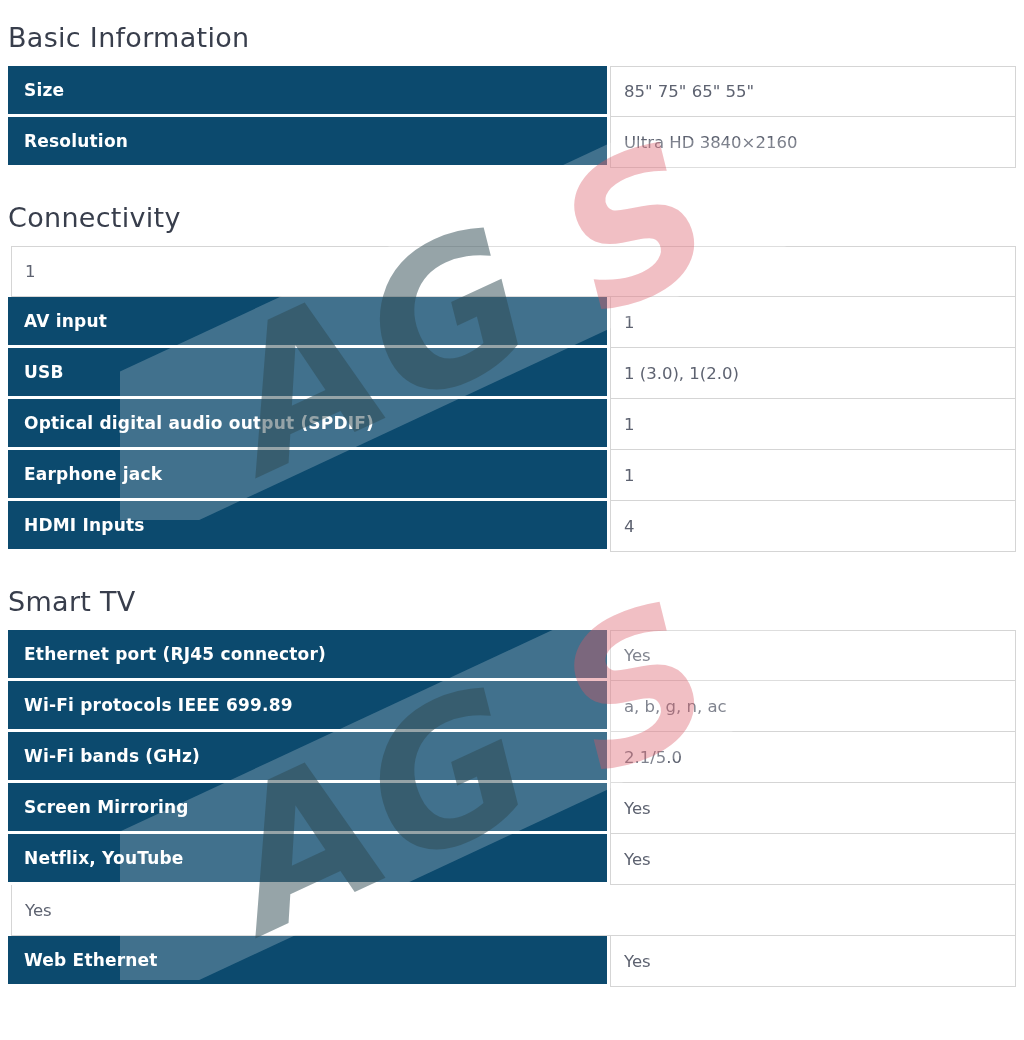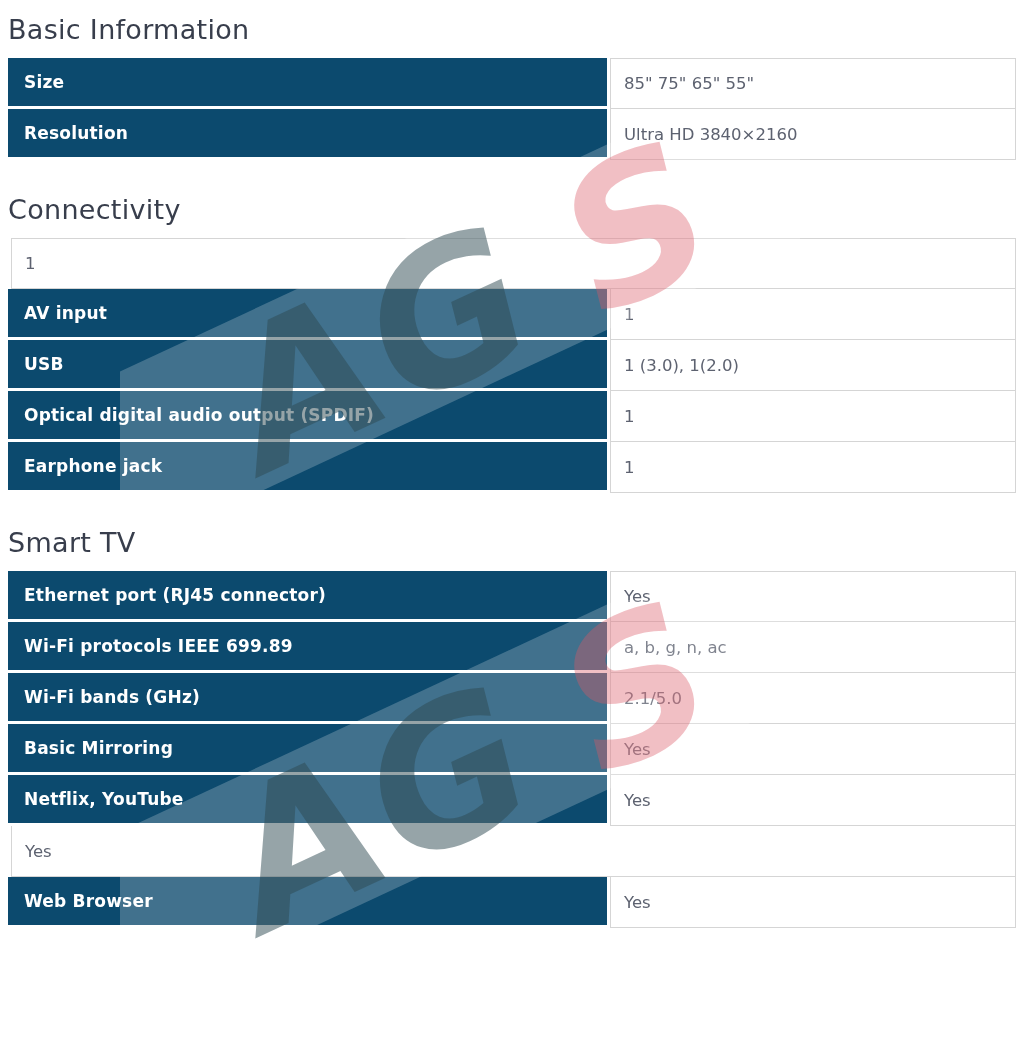--- a/index.html
+++ b/index.html
@@ -10,21 +10,21 @@
   }
   .page {
     position: relative;
     width: 1024px;
     height: 1040px;
     overflow: hidden;
     background: #ffffff;
   }
   .content {
     position: relative;
-    padding-top: 8px;
+    padding-top: 16px;
     z-index: 1;
   }
   .section-title {
     font-size: 27px;
     font-weight: 400;
     color: #383e4c;
     line-height: 36px;
     margin: 4px 0 10px 8px;
     letter-spacing: 0.3px;
   }
@@ -119,49 +119,53 @@
         <div class="cell value">1 (3.0), 1(2.0)</div>
       </div>
       <div class="row">
         <div class="cell label">Optical digital audio output (SPDIF)</div>
         <div class="cell value">1</div>
       </div>
       <div class="row">
         <div class="cell label">Earphone jack</div>
         <div class="cell value">1</div>
       </div>
+      <div class="row">
+        <div class="cell label">HDMI Inputs</div>
+        <div class="cell value">4</div>
+      </div>
     </div>
 
     <h2 class="section-title gap">Smart TV</h2>
     <div class="spec-table">
       <div class="row">
         <div class="cell label">Ethernet port (RJ45 connector)</div>
         <div class="cell value">Yes</div>
       </div>
       <div class="row">
         <div class="cell label">Wi-Fi protocols IEEE 699.89</div>
         <div class="cell value">a, b, g, n, ac</div>
       </div>
       <div class="row">
         <div class="cell label">Wi-Fi bands (GHz)</div>
         <div class="cell value">2.1/5.0</div>
       </div>
       <div class="row">
-        <div class="cell label">Basic Mirroring</div>
+        <div class="cell label">Screen Mirroring</div>
         <div class="cell value">Yes</div>
       </div>
       <div class="row">
         <div class="cell label">Netflix, YouTube</div>
         <div class="cell value">Yes</div>
       </div>
       <div class="row">
         <div class="cell value">Yes</div>
       </div>
       <div class="row">
-        <div class="cell label">Web Browser</div>
+        <div class="cell label">Web Ethernet</div>
         <div class="cell value">Yes</div>
       </div>
     </div>
 
   </div>
 
   <svg class="watermark wm1" viewBox="0 0 680 380" aria-hidden="true">
     <g transform="rotate(-25 340 190)">
       <rect x="-80" y="84" width="880" height="168" fill="#ffffff" fill-opacity="0.22"></rect>
       <text class="wm-text" x="104" y="238"><tspan fill="#2e4a52" fill-opacity="0.5">AG</tspan><tspan fill="#d95864" fill-opacity="0.38" dx="55">S</tspan></text>

